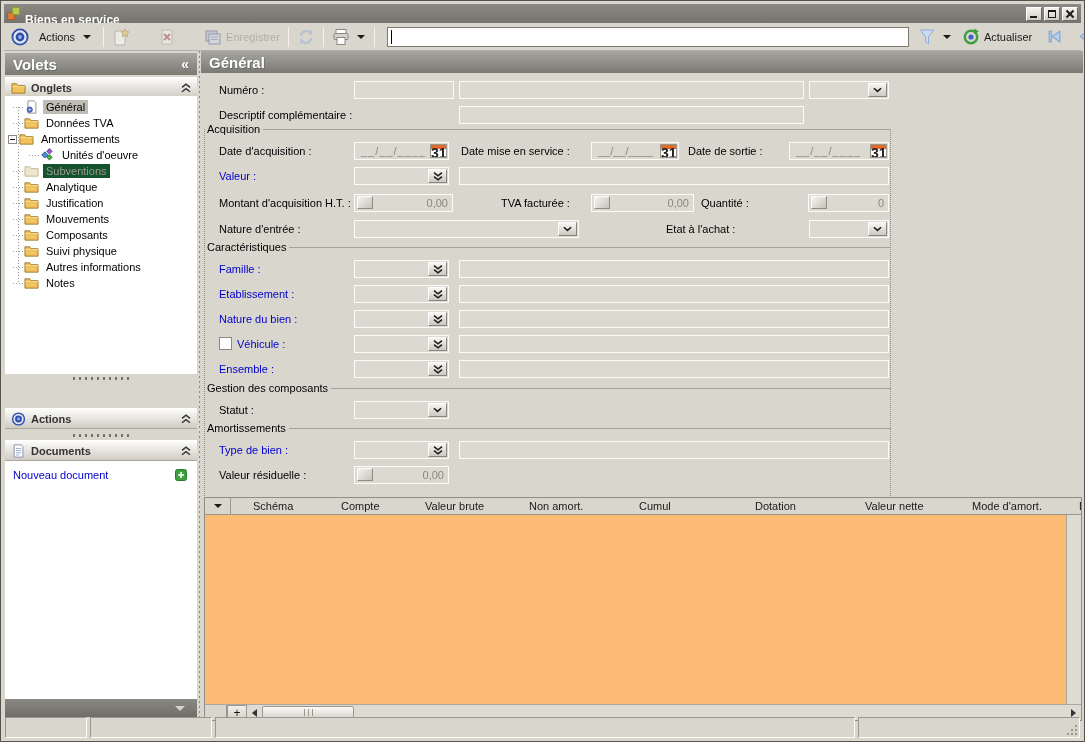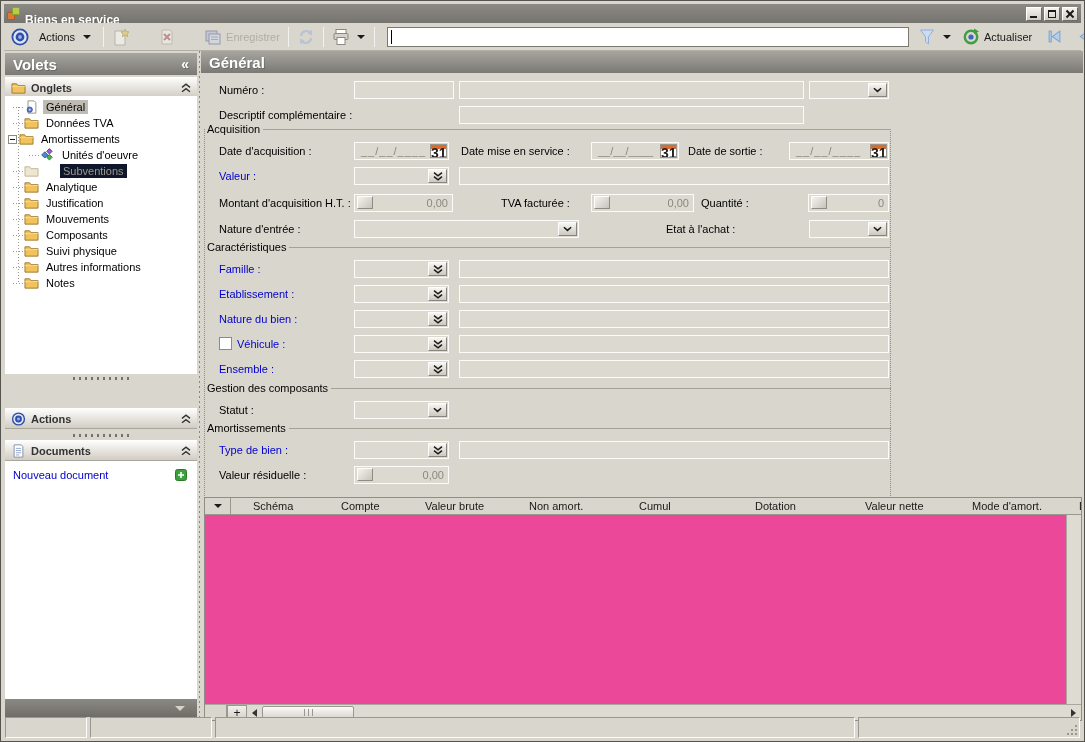--- a/index.html
+++ b/index.html
@@ -68,21 +68,21 @@
           padding-top:3px; overflow:hidden; }
   .tguide { position:absolute; left:13px; top:11px; width:1px; height:177px;
             background:repeating-linear-gradient(180deg,#9a978f 0 1px,transparent 1px 3px); }
   .trow { position:relative; display:flex; align-items:center; height:16px; padding-left:8px; }
   .trow .stub { width:10px; height:1px; margin-right:1px;
                 background:repeating-linear-gradient(90deg,#9a978f 0 1px,transparent 1px 3px); }
   .trow.child { padding-left:24px; }
   .ticon { width:15px; height:14px; margin-right:4px; flex:none; }
   .tlabel { padding:1px 3px; white-space:nowrap; }
   .tlabel.hl { background:#bfbcb4; }
-  .trow.disabled .tlabel { background:#0f172a; color:#9b988f;margin-left:17px; }
+  .trow.disabled .tlabel { background:#14532d; color:#9b988f; }
   .expander { position:relative; width:9px; height:9px; background:#fff; border:1px solid #8c8a82; margin-right:2px; flex:none;}
   .expander i { position:absolute; left:1px; top:3px; width:5px; height:1px; background:#1a1a1a; }
   .dots { position:absolute; left:0; width:192px; height:9px; display:flex; align-items:center; justify-content:center; }
   .dots i { width:56px; height:3px;
             background:repeating-linear-gradient(90deg,#74726a 0 2px,transparent 2px 6px); }
   .docsarea { position:absolute; left:0; top:410px; width:192px; height:238px; background:#fff; }
   .docrow { display:flex; align-items:center; padding:8px 10px 0 8px; }
   .doclink { color:#0000cc; text-decoration:none; }
   .docrow svg { width:12px; height:12px; margin-left:auto; }
   .sbottom { position:absolute; left:0; top:648px; width:192px; height:18px;
@@ -116,21 +116,21 @@
   .val { position:absolute; right:4px; top:2px; color:#8a887f; }
   .chk { position:absolute; width:13px; height:13px; background:#fff; border:1px solid #8c8a82; }
   .dotframe { position:absolute; left:3px; top:78px; width:687px; height:407px;
               border-left:1px dotted #8f8d85; border-right:1px dotted #8f8d85; }
   .grow { position:absolute; left:3px; width:687px; height:12px; display:flex; align-items:center; }
   .glabel { padding:0 3px 0 3px; background:transparent; }
   .gline { flex:1; height:1px; background:#a5a29a; }
 
   
   .grid { position:absolute; left:3px; top:446px; width:878px; height:224px;
-          border:1px solid #8f8d85; background:#ec4899; }
+          border:1px solid #8f8d85; background:#fdba74; }
   .ghead { position:absolute; left:0; right:0; top:0; height:17px; background:#d9d6cd;
            border-bottom:1px solid #9a978f; display:flex; overflow:hidden; }
   .gh { flex:none; padding:2px 0 0 22px; color:#1a1a1a; white-space:nowrap; overflow:hidden; }
   .gh.sel { width:26px; padding:0; border-right:1px solid #9a978f;
             display:flex; align-items:center; justify-content:center; }
   .tri-dn { width:0; height:0; border-left:4px solid transparent; border-right:4px solid transparent;
             border-top:4px solid #1a1a1a; }
   .vscroll { position:absolute; right:0; top:17px; bottom:16px; width:15px;
              background:#dedbd3; border-left:1px solid #aaa79e; }
   .hscroll { position:absolute; left:0; right:0; bottom:0; height:16px; background:#dedbd3;

